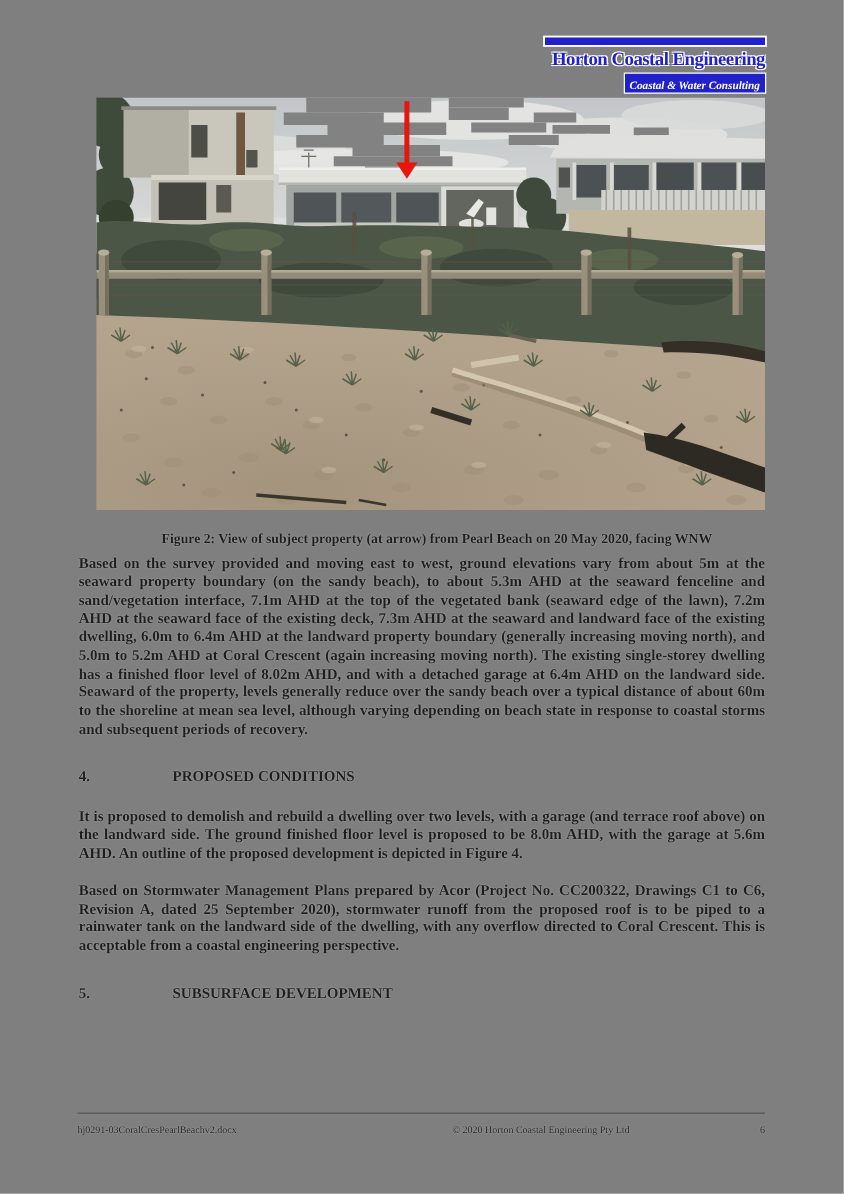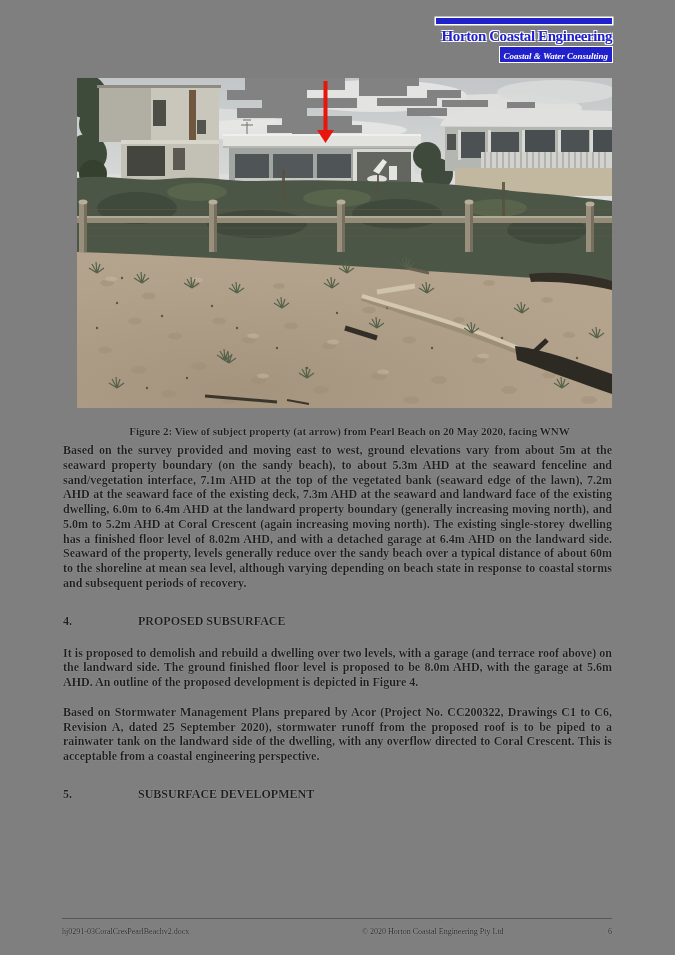--- a/index.html
+++ b/index.html
@@ -6,21 +6,21 @@
   .page {
     position:relative;
     width:675px; height:955px;
     background: var(--color-page_bg, #7f7f7f);
     font-family:"Liberation Serif", serif;
     color: var(--color-text, #1e1e1e);
     overflow:hidden;
   }
   
   .logo {
-    position:absolute; top:18px; left:430px; width:182px;
+    position:absolute; top:30px; left:430px; width:182px;
     display:flex; flex-direction:column; align-items:flex-end;
   }
   .logo-topbar {
     width:176px; height:6px;
     background: var(--color-brand_blue, #2121cc);
     box-shadow:0 0 0 1.5px #ffffff;
     margin-bottom:4px;
   }
   .logo-title {
     font-weight:bold; font-size:15px; letter-spacing:-0.4px; white-space:nowrap;
@@ -52,21 +52,21 @@
     font-size:12px; line-height:14.75px; text-align:justify;
   }
   .body-text p { margin:0 0 15px 0;font-weight:bold; }
   .body-text h2 {
     font-size:12px; line-height:15px; font-weight:bold;
     margin:23px 0 17px 0; text-align:left;
   }
   .h-num { display:inline-block; width:75px; }
   
   .footer {
-    position:absolute; left:62px; top:918px; width:550px;
+    position:absolute; left:62px; top:890px; width:550px;
     border-top:1px solid #565656;
     padding-top:8px;
     display:flex; align-items:flex-start;
     font-size:8px; line-height:10px;
   }
   .footer .filename { width:300px; }
   .footer .copyright { flex:1; }
   .footer .pagenum { text-align:right; }
 </style>
 </head>
@@ -334,21 +334,21 @@
         <polygon class="arrow-fill" points="240,52 257,52 248.5,65"></polygon>
       </g>
     </svg>
   </figure>
 
   <p class="caption halo">Figure 2:  View of subject property (at arrow) from Pearl Beach on 20 May 2020, facing WNW</p>
 
   <main class="body-text halo">
     <p>Based on the survey provided and moving east to west, ground elevations vary from about 5m at the seaward property boundary (on the sandy beach), to about 5.3m AHD at the seaward fenceline and sand/vegetation interface, 7.1m AHD at the top of the vegetated bank (seaward edge of the lawn), 7.2m AHD at the seaward face of the existing deck, 7.3m AHD at the seaward and landward face of the existing dwelling, 6.0m to 6.4m AHD at the landward property boundary (generally increasing moving north), and 5.0m to 5.2m AHD at Coral Crescent (again increasing moving north).  The existing single-storey dwelling has a finished floor level of 8.02m AHD, and with a detached garage at 6.4m AHD on the landward side.  Seaward of the property, levels generally reduce over the sandy beach over a typical distance of about 60m to the shoreline at mean sea level, although varying depending on beach state in response to coastal storms and subsequent periods of recovery.</p>
 
-    <h2><span class="h-num">4.</span><span>PROPOSED SUBSURFACE</span></h2>
+    <h2><span class="h-num">4.</span><span>PROPOSED CONDITIONS</span></h2>
     <p>It is proposed to demolish and rebuild a dwelling over two levels, with a garage (and terrace roof above) on the landward side.  The ground finished floor level is proposed to be 8.0m AHD, with the garage at 5.6m AHD.  An outline of the proposed development is depicted in Figure 4.</p>
     <p>Based on Stormwater Management Plans prepared by Acor (Project No. CC200322, Drawings C1 to C6, Revision A, dated 25 September 2020), stormwater runoff from the proposed roof is to be piped to a rainwater tank on the landward side of the dwelling, with any overflow directed to Coral Crescent.  This is acceptable from a coastal engineering perspective.</p>
 
     <h2><span class="h-num">5.</span><span>SUBSURFACE DEVELOPMENT</span></h2>
   </main>
 
   <footer class="footer halo">
     <span class="filename">hj0291-03CoralCresPearlBeachv2.docx</span>
     <span class="copyright">© 2020 Horton Coastal Engineering Pty Ltd</span>
     <span class="pagenum">6</span>

